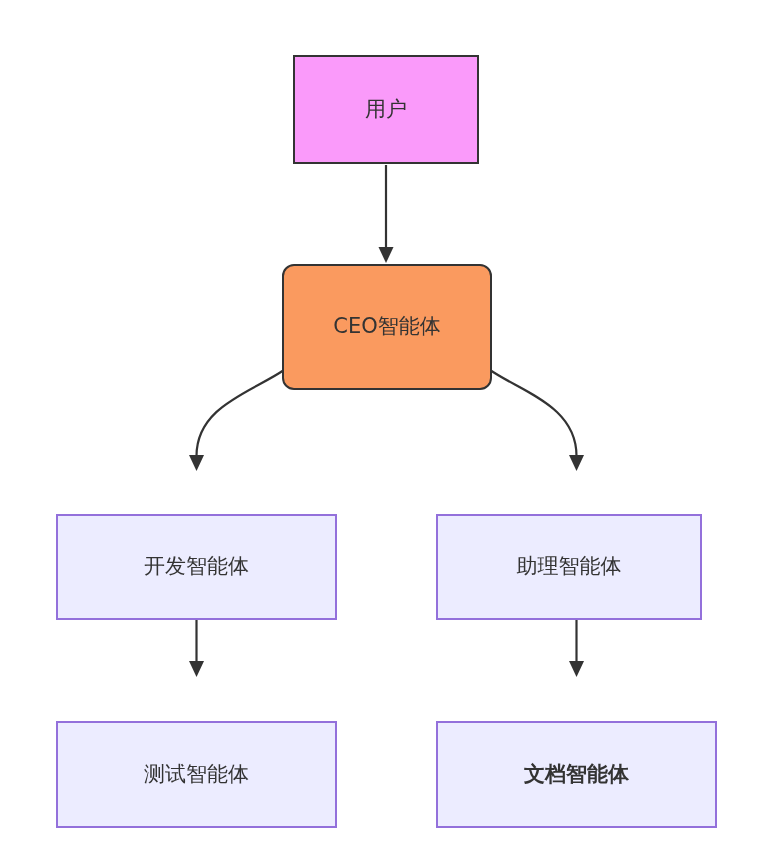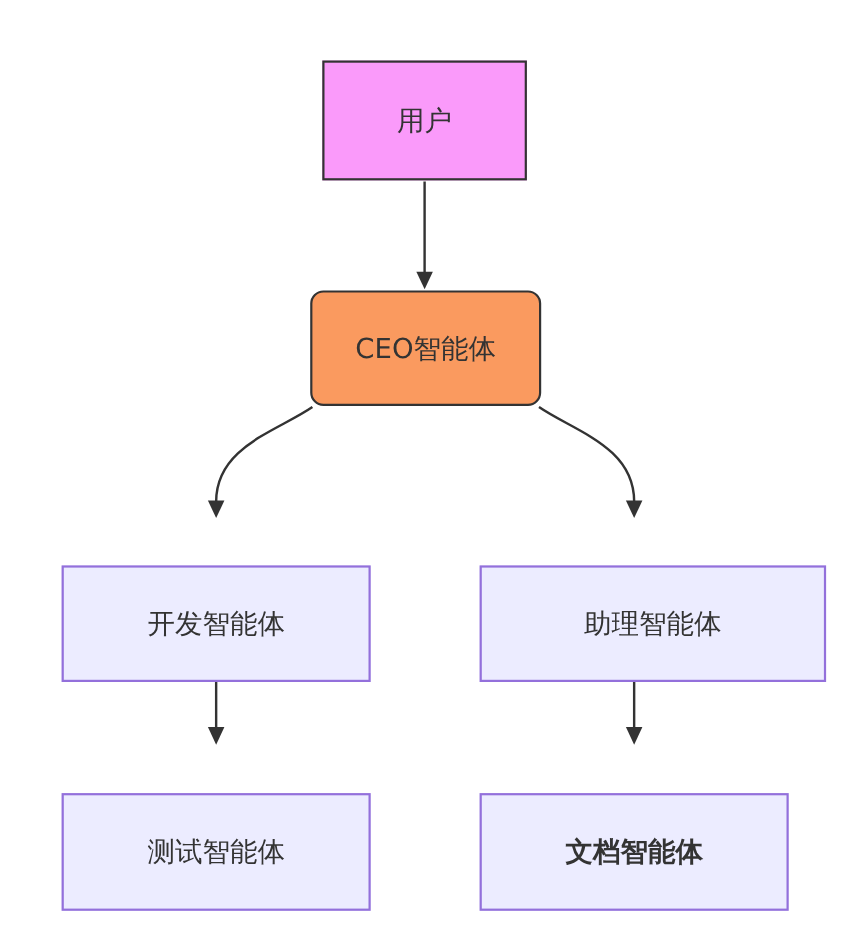--- a/index.html
+++ b/index.html
@@ -28,43 +28,43 @@
   .arrowhead {
     fill: var(--line, #333333);
     stroke: none;
   }
   .node {
     position: absolute;
     box-sizing: border-box;
     display: flex;
     align-items: center;
     justify-content: center;
-    font-size: 25px;
+    font-size: 21px;
     color: var(--text, #333333);
     text-align: center;
     line-height: 1.2;
   }
   .node-user {
     left: 293px; top: 55px; width: 186px; height: 109px;
     background: var(--user-fill, #fa9afa);
     border: 2.5px solid var(--dark-border, #333333);
   }
   .node-ceo {
-    left: 282px; top: 264px; width: 210px; height: 105px;
+    left: 282px; top: 264px; width: 210px; height: 126px;
     background: var(--ceo-fill, #fa9a5f);
     border: 2.5px solid var(--dark-border, #333333);
     border-radius: 12px;
   }
   .node-agent {
     background: var(--agent-fill, #ececff);
     border: 2px solid var(--agent-border, #9370db);
     margin-top: 42px;
   }
   .node-dev       { left: 56px;  top: 472px; width: 281px; height: 106px; }
-  .node-assistant { left: 436px; top: 472px; width: 315px; height: 106px; text-align: center; }
+  .node-assistant { left: 436px; top: 472px; width: 266px; height: 106px; text-align: center; }
   .node-test      { left: 56px;  top: 679px; width: 281px; height: 107px; }
   .node-doc       { left: 436px; top: 679px; width: 281px; height: 107px; font-weight: bold; }
 </style>
 </head>
 <body>
 
 <div class="canvas">
 
   <svg class="edges-layer" viewBox="0 0 772 844" xmlns="http://www.w3.org/2000/svg">
 

